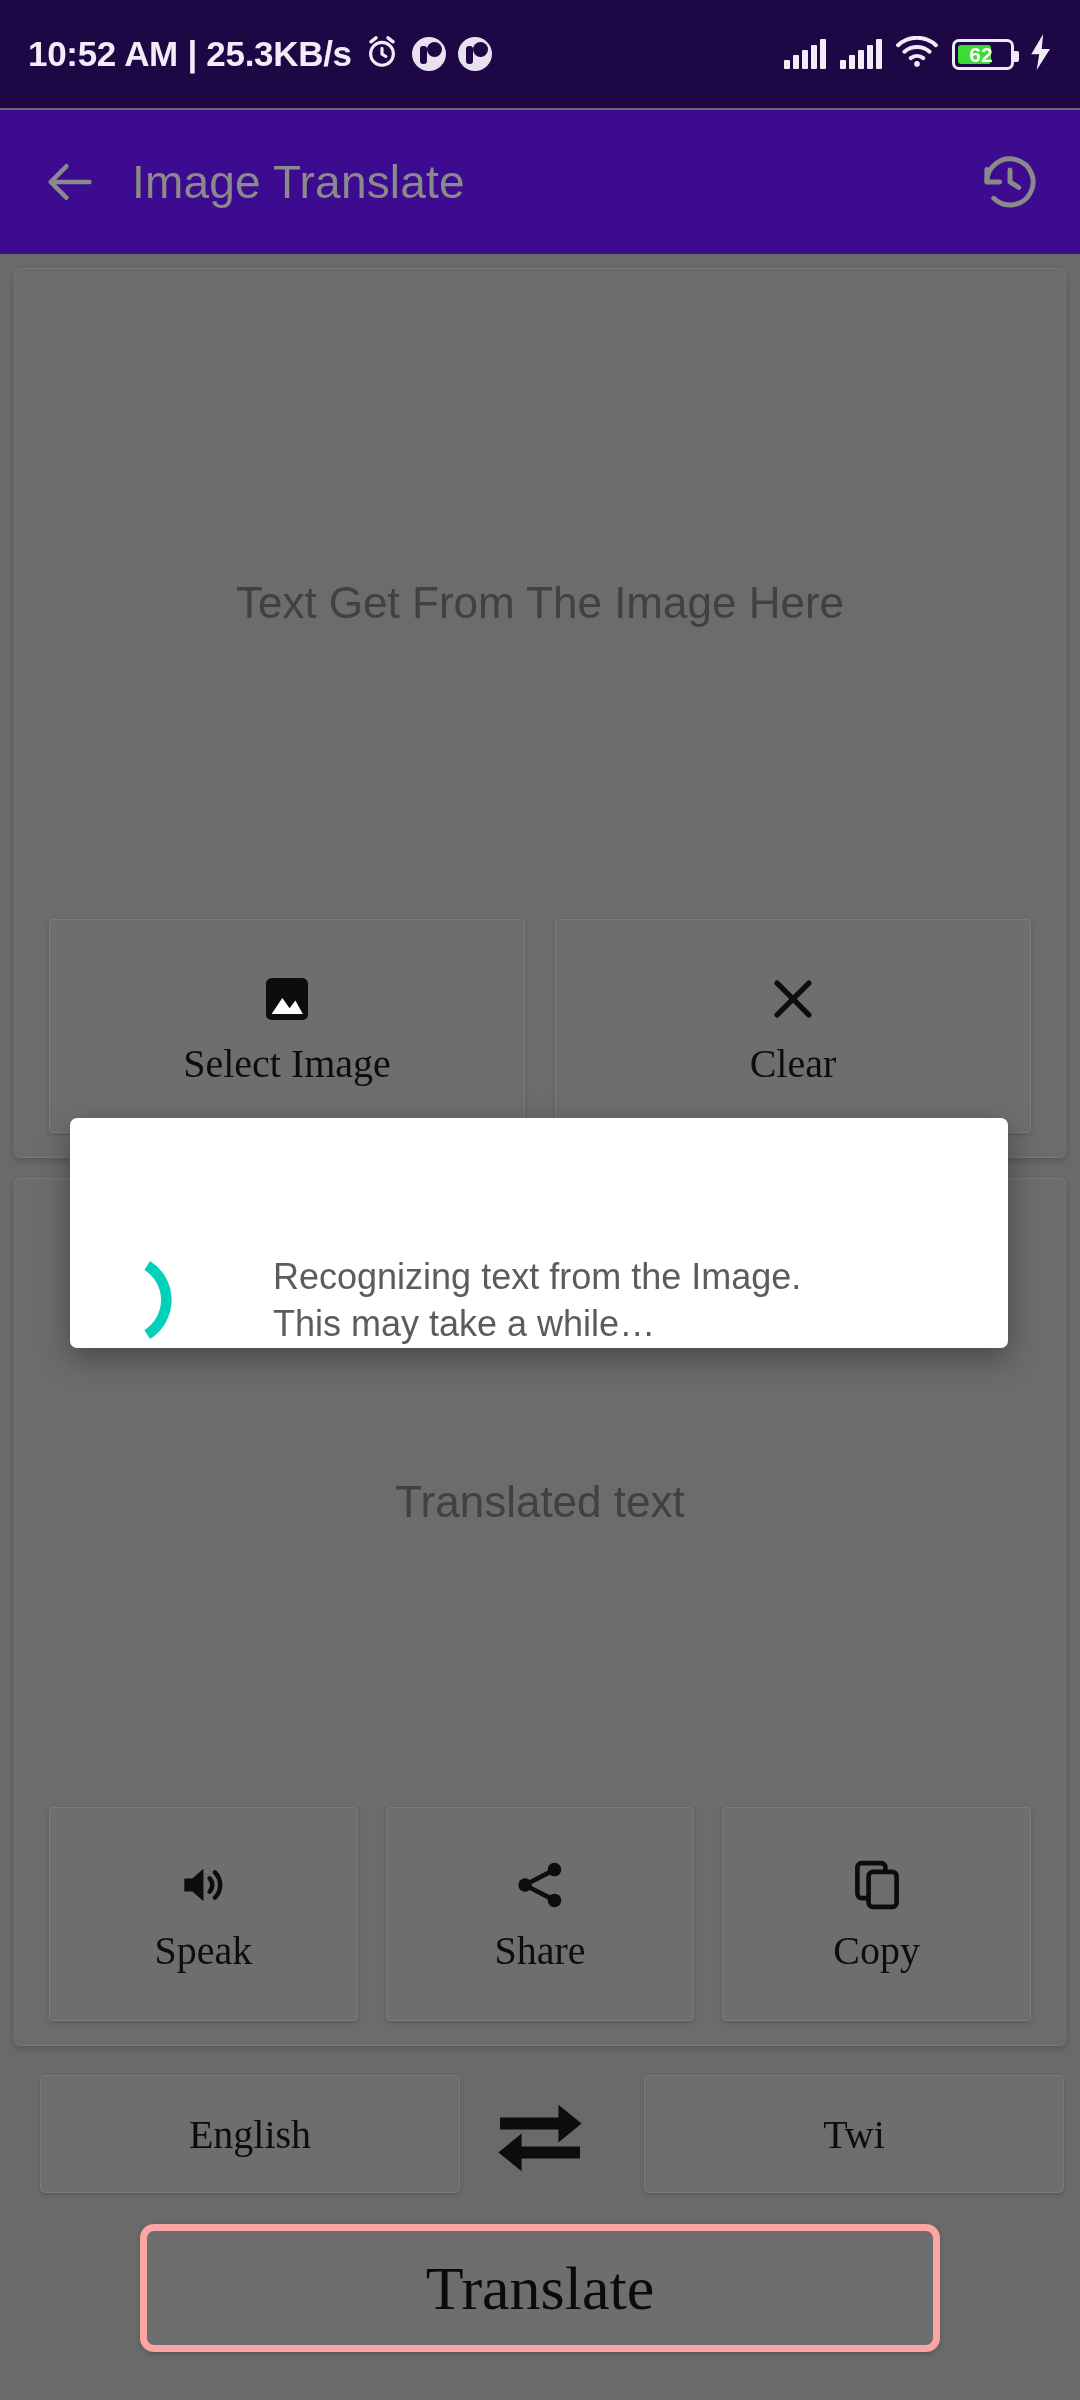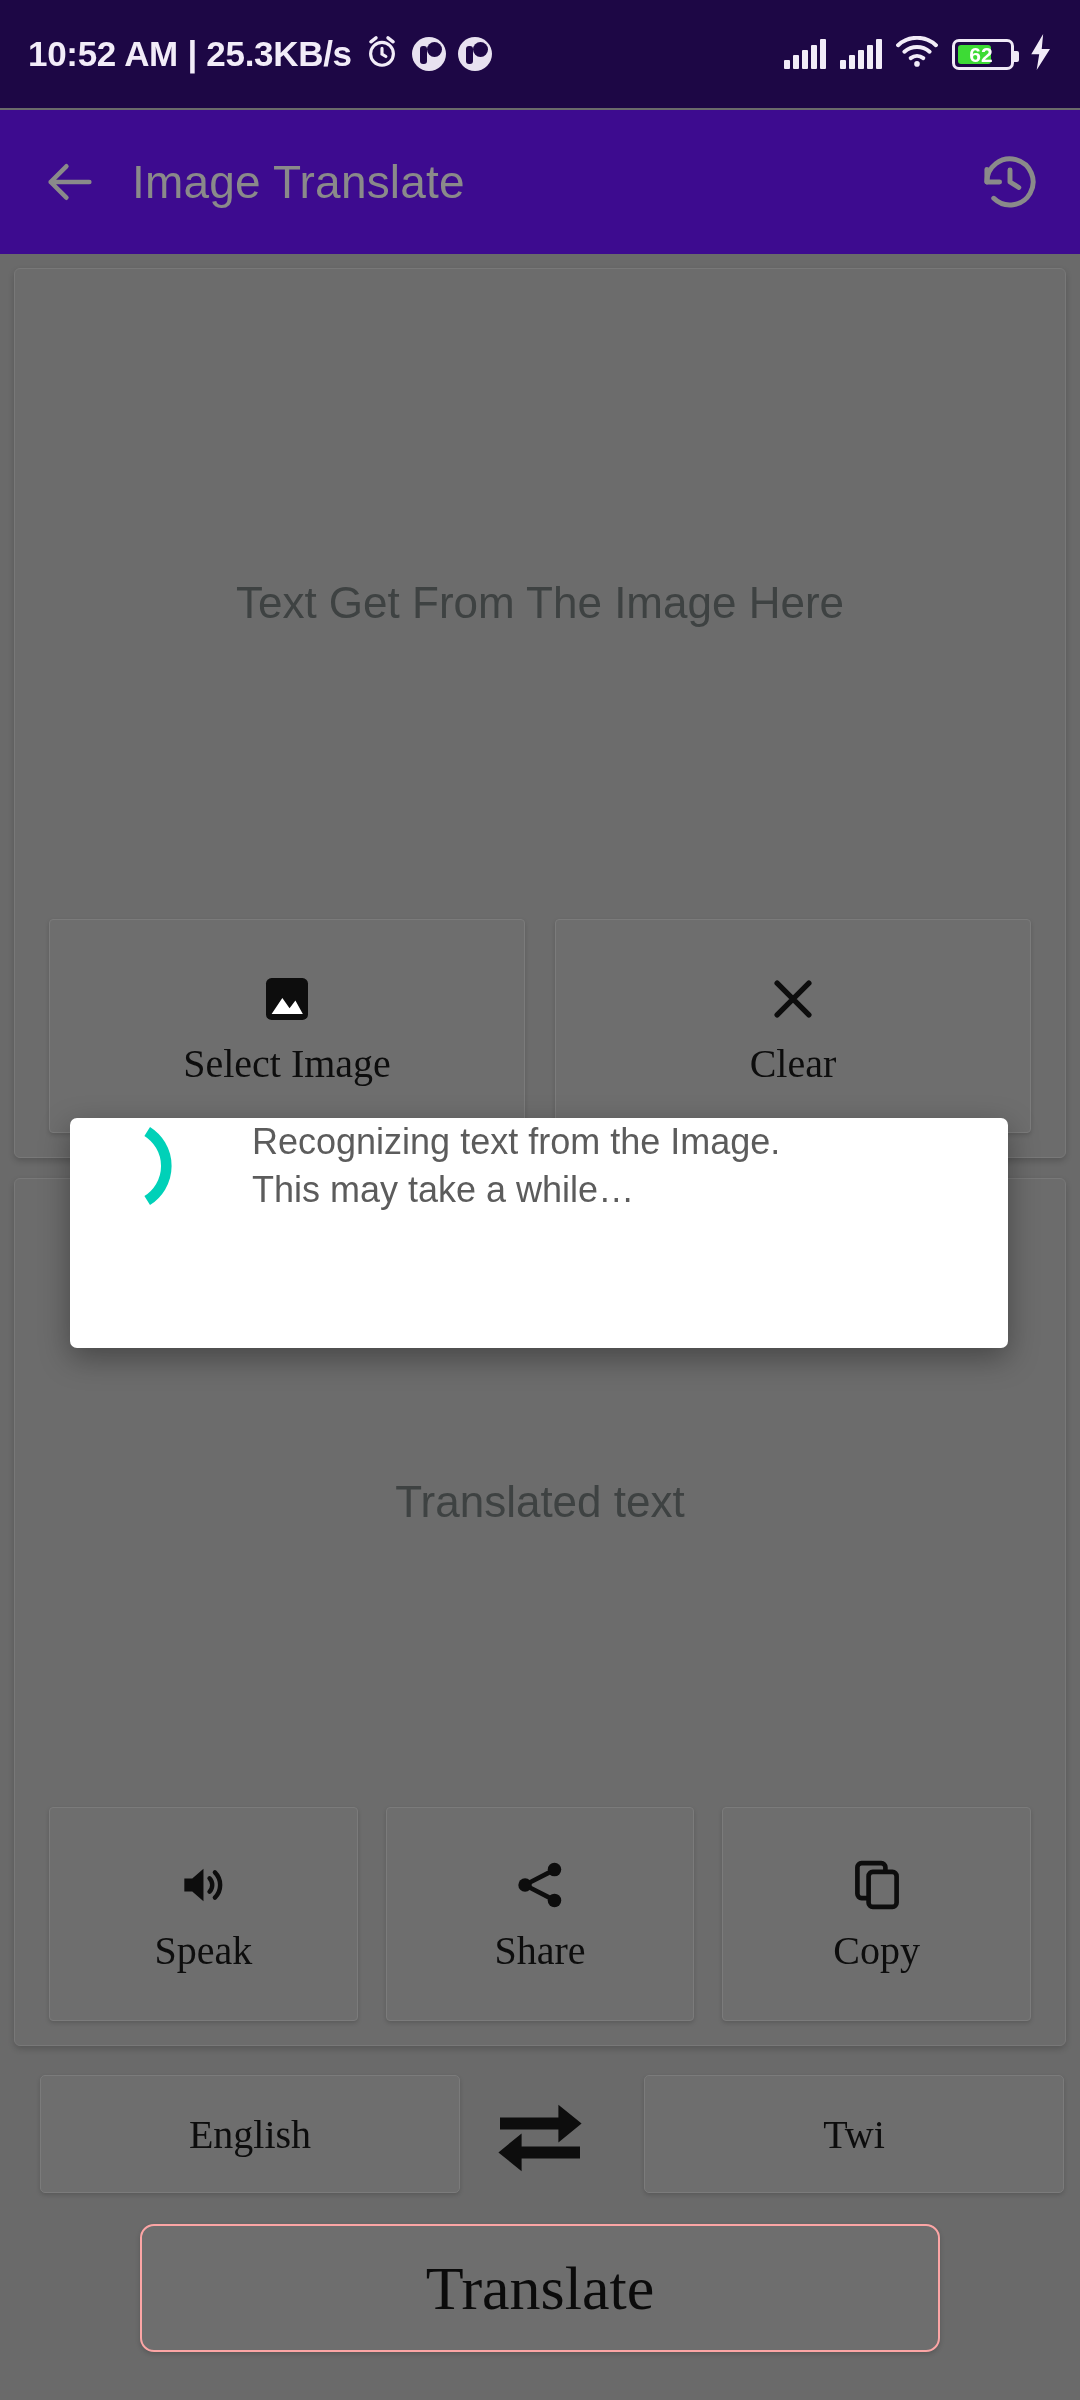--- a/index.html
+++ b/index.html
@@ -171,39 +171,39 @@
   #swap-btn {
     flex:1; height:118px;
     display:flex; align-items:center; justify-content:center;
   }
 
   
   #translate-btn {
     margin:26px auto 0 auto;
     width:800px; height:128px;
     background:#6e6e6e;
-    border:2px solid #fca5a5;
+    border:7px solid #fca5a5;
     border-radius:14px;
     display:flex; align-items:center; justify-content:center;
     font-family:"Liberation Serif", serif;
     font-size:62px; color:#0b0b0b;
     box-shadow:0 2px 5px rgba(0,0,0,0.18);
   }
 
   
   #dialog {
     position:absolute;
     left:70px; top:1118px;
     width:938px; height:230px;
     background:#ffffff;
     border-radius:7px;
     box-shadow:0 10px 30px rgba(0,0,0,0.35);
-    display:flex; align-items:flex-start;
+    display:flex; align-items:flex-end;
     padding:0 46px 0 46px;
-    gap:40px;
+    gap:61px;
     z-index:50;
   }
   #dialog .spin { width:96px; height:96px; flex:0 0 96px;
     display:flex; align-items:center; justify-content:center; }
   #dialog .msg {
     font-size:36px; color:#5c5c5c; line-height:1.32;
     white-space:pre-line;
   }
 </style>
 </head>

